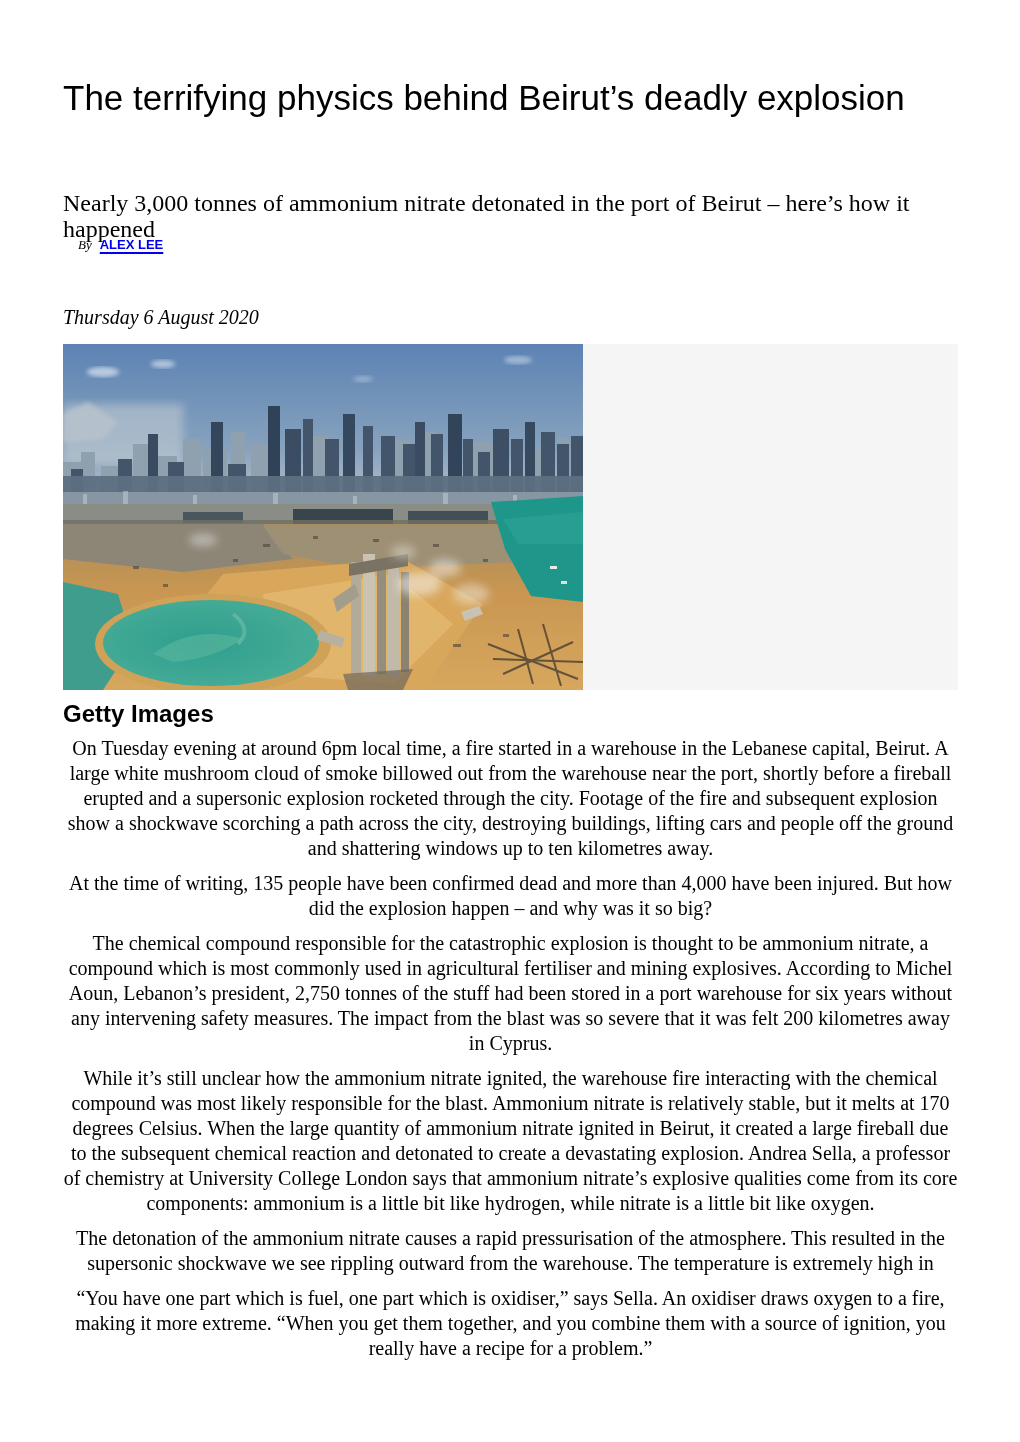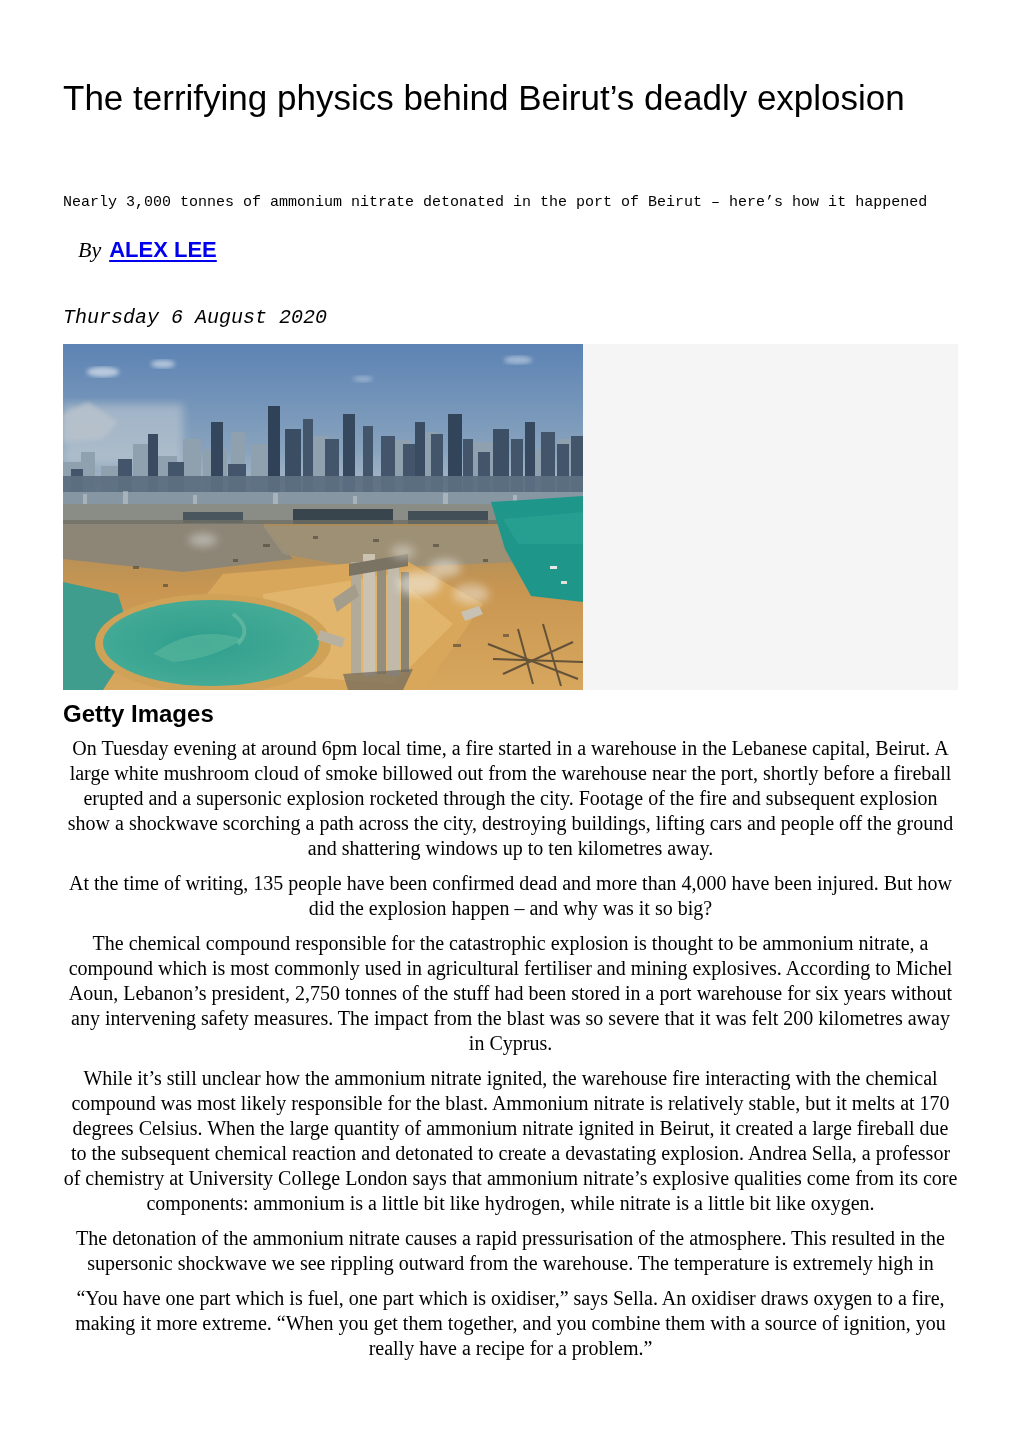--- a/index.html
+++ b/index.html
@@ -15,45 +15,45 @@
   .abs { position: absolute; }
 
   .title {
     left: 63px; top: 74px; width: 900px;
     font-family: "Liberation Sans", sans-serif;
     font-size: 35px; line-height: 48px; font-weight: 400;
     margin: 0; color: #000;
   }
   .subtitle {
     left: 63px; top: 190px; width: 900px;
-    font-family: Liberation Mono, monospace;
-    font-size: 15px; line-height: 26px; font-weight: 400;
+    font-family: Liberation Serif, serif;
+    font-size: 24px; line-height: 26px; font-weight: 400;
     margin: 0;
   }
   .byline {
     left: 78px; top: 237px; width: 880px;
-    font-size: 22px; margin: 0;
+    font-size: 13px; margin: 0;
     font-family: "Liberation Serif", serif;
   }
   .byline .by {
     font-style: italic;
     font-family: "Liberation Serif", serif;
     margin-right: 8px;
   }
   .byline .author {
     font-family: "Liberation Sans", sans-serif;
     font-weight: 700;
     text-decoration: underline;
     text-decoration-thickness: 2px;
     text-underline-offset: 3px;
     cursor: pointer;
   }
   .date {
     left: 63px; top: 306px; width: 880px;
-    font-family: Liberation Mono, monospace;
+    font-family: Liberation Serif, serif;
     font-style: italic; font-size: 20px; margin: 0;
   }
   .figure {
     left: 63px; top: 344px; width: 895px; height: 346px;
     display: flex; margin: 0;
   }
   .photo { width: 520px; height: 346px; flex: 0 0 auto; }
   .photo svg { display: block; width: 520px; height: 346px; }
   .photo-placeholder { flex: 1 1 auto; height: 346px; background: #f5f5f5; }
   .caption {

